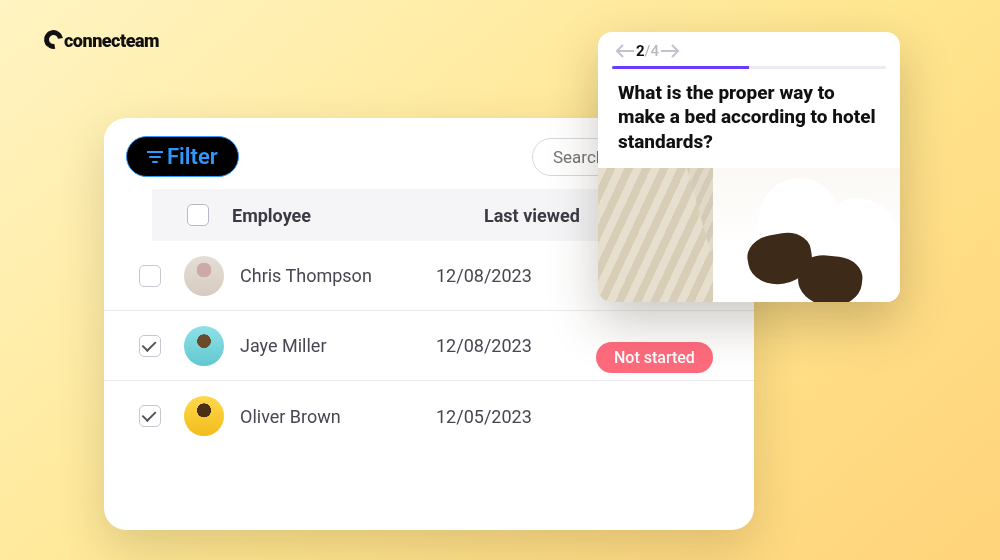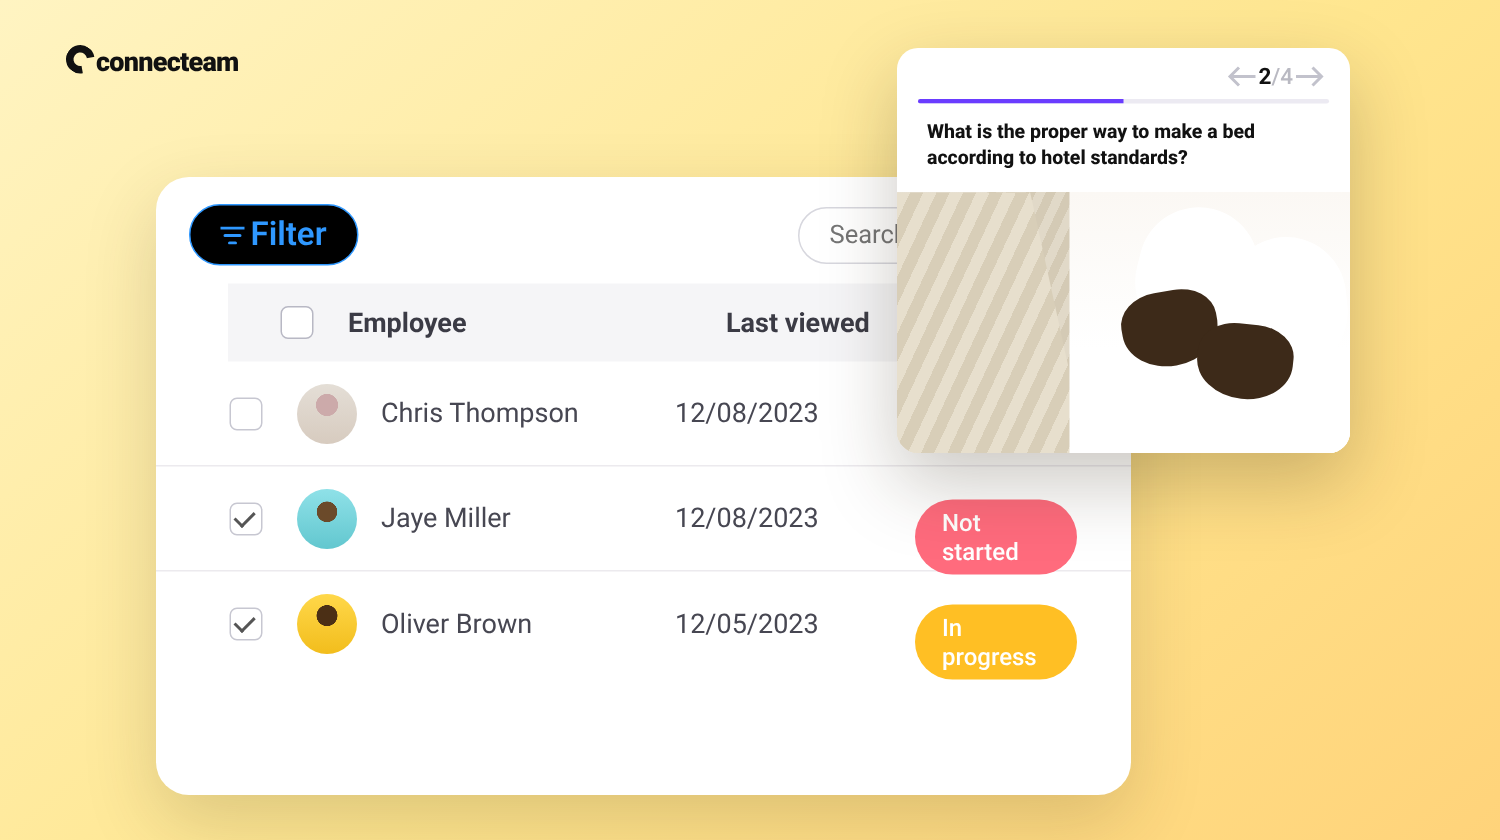--- a/index.html
+++ b/index.html
@@ -49,21 +49,21 @@
     display:flex; align-items:center; background:#f5f5f7; height:52px;
     padding:0 22px; color:#3b3b45; font-weight:700; font-size:18px;margin-left:48px;
   }
   .col-check{ width:48px; display:flex; justify-content:center;}
   .col-emp  { flex:0 0 262px; padding-left:10px;}
   .col-date { flex:0 0 160px;}
   .col-stat { flex:1;}
 
   .rows{ flex:1; display:flex; flex-direction:column;}
   .row{
-    display:flex; align-items:center; height:70px; padding:0 36px;
+    display:flex; align-items:center; height:70px; padding:0 22px;
     border-bottom:1px solid #eceaee; font-size:18px; color:#474752;
   }
   .row:last-child{border-bottom:none;}
   .chk{
     width:22px; height:22px; border:1.5px solid #c7c7d1; border-radius:5px;
     display:flex; align-items:center; justify-content:center; cursor:pointer; background:#fff;
   }
   .chk.checked::after{
     content:""; width:11px; height:6px; border-left:2.2px solid #555; border-bottom:2.2px solid #555;
     transform: rotate(-45deg) translateY(-2px);
@@ -91,31 +91,31 @@
   .av4{ background: radial-gradient(circle at 50% 38%, #efd7c8 0 21%, transparent 22%), linear-gradient(#f1e6e0,#e1d0c8);}
 
   
   .quiz{
     position:absolute; top:32px; left:598px; width:302px; height:270px;
     background:#fff; border-radius:14px;
     box-shadow: 0 20px 50px rgba(50,40,20,0.25);
     display:flex; flex-direction:column; overflow:hidden;
   }
   .quiz-top{
-    display:flex; align-items:center; justify-content:flex-end;
+    display:flex; align-items:center; justify-content:flex-start;
     padding:10px 16px 6px 16px; color:#b9b9c2; font-size:15px; font-weight:500;
   }
   .nav-arrow{ width:22px; height:18px; cursor:pointer; display:flex; align-items:center;}
   .nav-arrow svg{stroke:#c2c2cc; stroke-width:2; fill:none;}
   .progress{
     height:3px; margin:0 14px 10px 14px; background:#eceaf2; border-radius:3px; overflow:hidden;
   }
   .progress-fill{ height:100%; background:#6a3cff;}
   .quiz-q{
-    padding:2px 20px 14px 20px; font-weight:800; font-size:13px; line-height:1.28; color:#111;
+    padding:2px 20px 14px 20px; font-weight:800; font-size:19px; line-height:1.28; color:#111;
   }
   .quiz-img{
     flex:1; margin:0; background:
       radial-gradient(ellipse at 62% 40%, #3a2414 0 17%, transparent 18%),
       radial-gradient(ellipse at 78% 52%, #3a2414 0 17%, transparent 18%),
       linear-gradient(100deg,#e8e2d6 0 18%, transparent 18.2%),
       repeating-linear-gradient(115deg,#e1d9c8 0 6px,#d4cab5 6px 12px),
       linear-gradient(#f6f3ef,#fff);
     background-size: 95px 60px,95px 60px,100% 100%,40% 100%,100% 100%;
     background-position: 150px 70px,185px 92px,0 0,0 0,0 0;
@@ -198,21 +198,20 @@
     </div>
     <div class="row">
       <div class="col-check">
           <div class="chk checked"></div>
         </div>
       <div class="emp-cell">
         <div class="avatar av3"></div>
         <span>Oliver Brown</span>
       </div>
       <div class="date-cell">12/05/2023</div>
-      <div class="stat-cell"><span class="badge ip">In progress</span></div>
     </div>
   </div>
 </div>
 
 <div class="quiz">
   <div class="quiz-top">
     <div class="nav-arrow">
       <svg viewBox="0 0 22 18">
           <path d="M9 3 L3 9 L9 15 M3 9 H20"></path>
         </svg>

